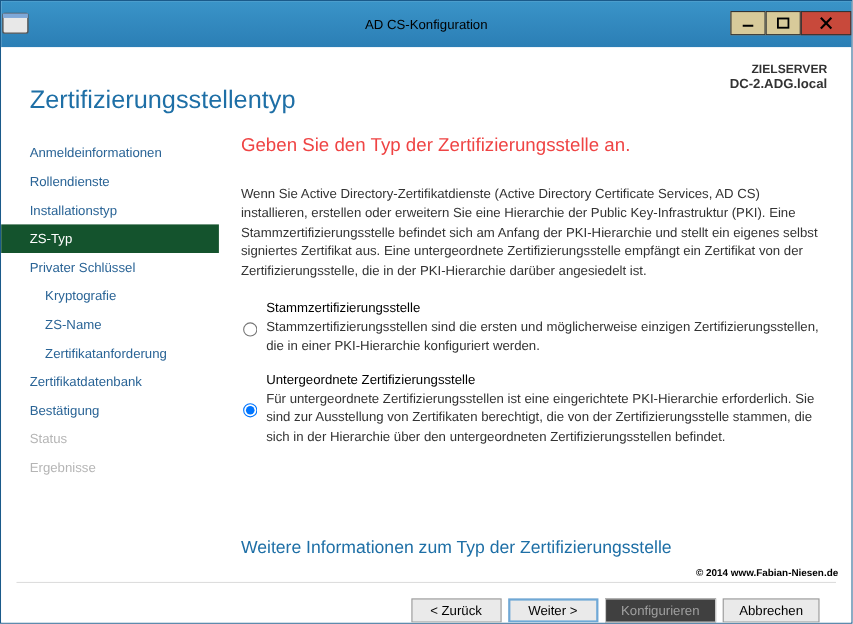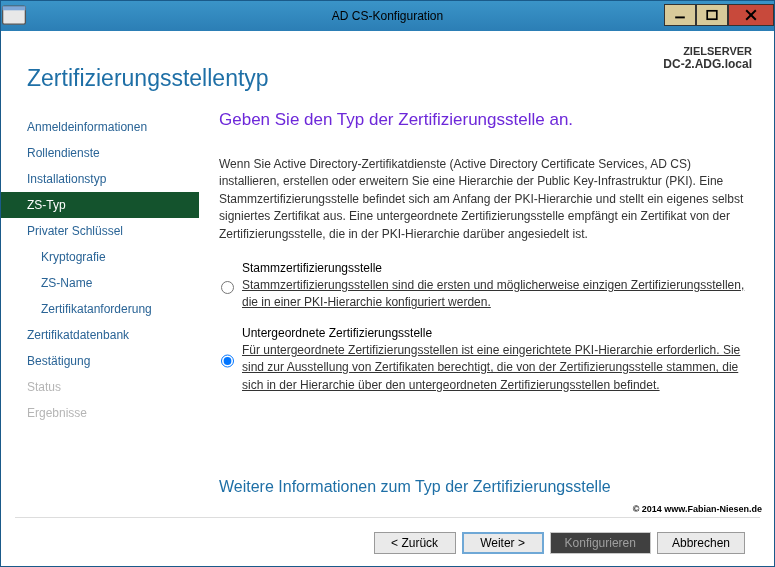--- a/index.html
+++ b/index.html
@@ -6,21 +6,21 @@
   body {
     margin: 0;
     font-family: "Segoe UI", Arial, sans-serif;
     background: #fff;
     width: 775px;
     height: 567px;
     overflow: hidden;
     border: 1px solid #1a5a8a;
   }
   .titlebar {
-    height: 30px;
+    height: 42px;
     background: linear-gradient(#3a94c8, #2b7eb5);
     display: flex;
     align-items: center;
     color: #000;
     position: relative;
   }
   .titlebar .appicon {
     width: 26px; height: 30px;
     display: flex; align-items: center; justify-content: center;
   }
@@ -84,29 +84,29 @@
   .content {
     flex: 1;
     padding-left: 20px;
     color: #333;
     font-size: 12px;
     position: relative;
   }
   .content h2 {
     font-weight: 300;
     font-size: 17px;
-    color: #6d28d9;
+    color: #ef4444;
     margin: 0 0 26px 0;
   }
   .content .intro { line-height: 1.45; margin-bottom: 18px; }
   .option { display: flex; margin-bottom: 14px; }
   .option input[type=radio] { margin: 2px 8px 0 2px; }
   .option .ocol { flex:1; }
   .option .olabel { color:#000; }
-  .option .odesc { color:#333; margin-top: 2px; line-height:1.45; padding-right: 6px; text-decoration: underline; }
+  .option .odesc { color:#333; margin-top: 2px; line-height:1.45; padding-right: 6px; }
 
   .morelink {
     position: absolute;
     left: 218px;
     bottom: 70px;
     color: #1e6fa6;
     font-size: 16px;
     cursor: pointer;
   }
 

